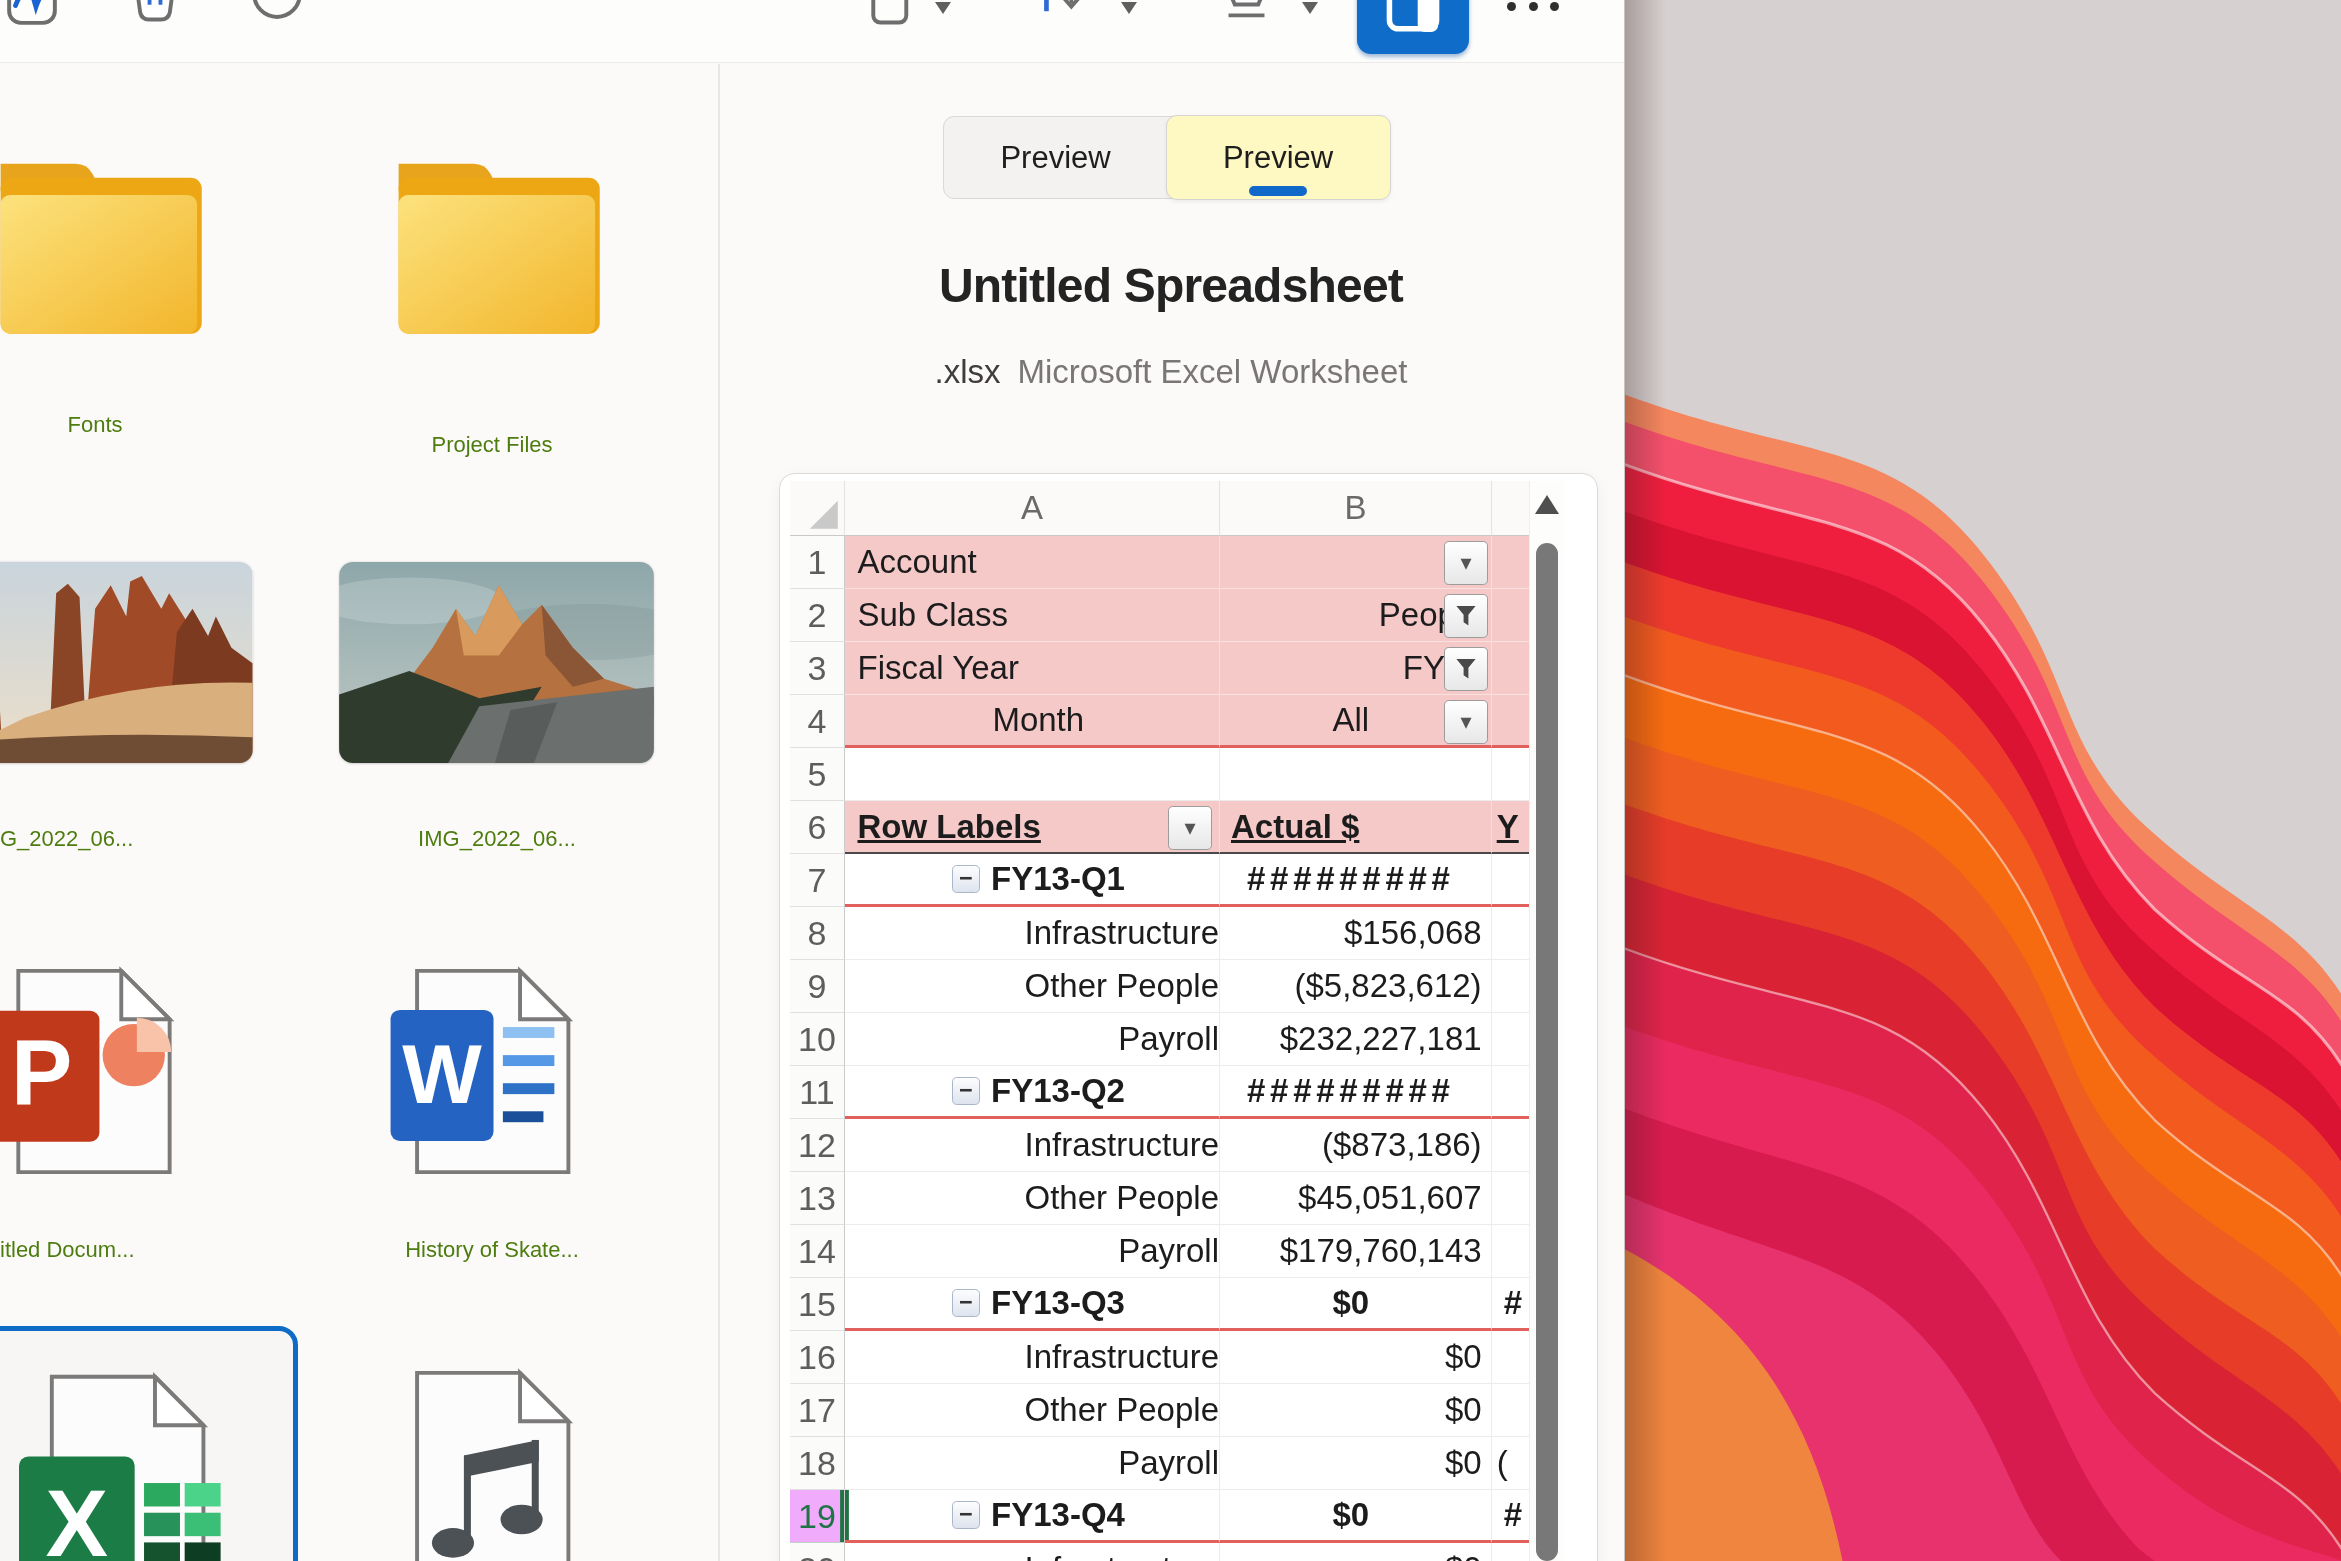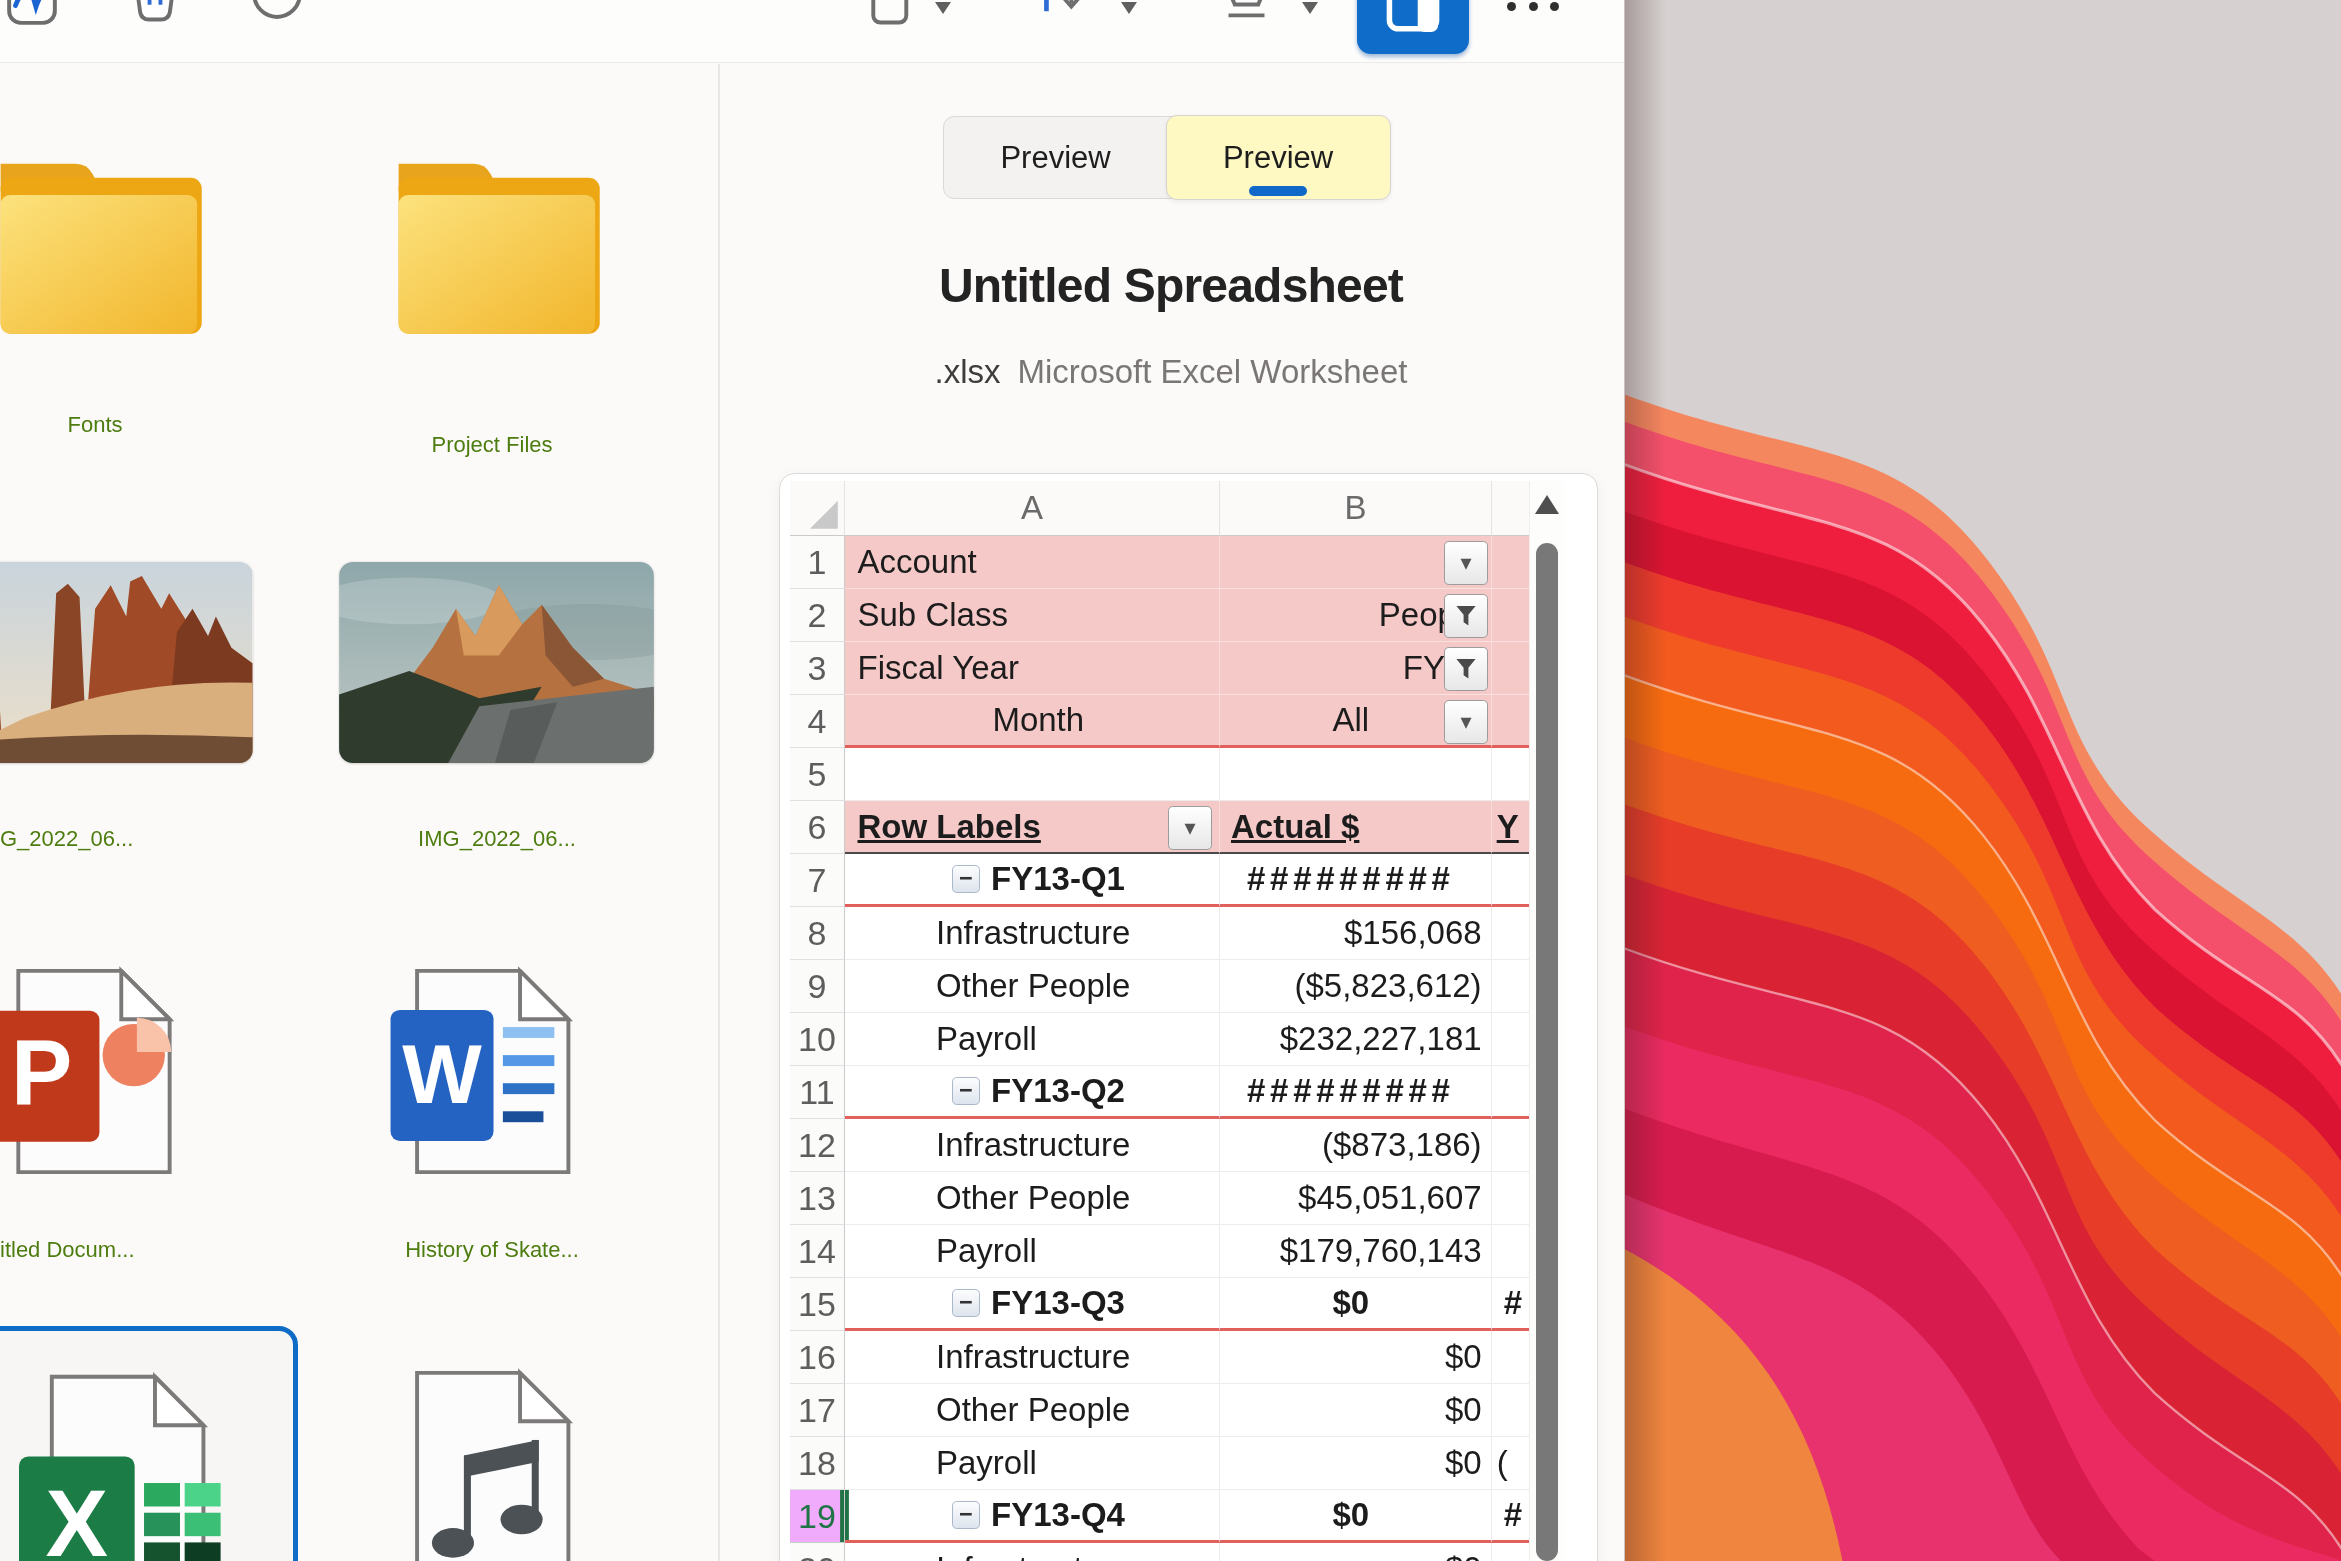--- a/index.html
+++ b/index.html
@@ -55,21 +55,21 @@
   .c.n{width:55px;justify-content:center;font-size:34px;color:#5d5d5d;background:#fbfbfa;
        border-bottom:0.8px solid #e0e0e0;border-right:1.6px solid #cbcbcb;}
   .c.a{width:375px;padding-left:12.5px;border-bottom:0.8px solid #ececec;border-right:0.8px solid #ececec;}
   .c.b{width:272px;justify-content:flex-end;padding-right:9.4px;border-bottom:0.8px solid #ececec;border-right:0.8px solid #ececec;}
   .c.cc{width:37px;padding-left:4.7px;border-bottom:0.8px solid #ececec;}
   .fill .a,.fill .b,.fill .cc{background:#f5c9c8;border-bottom-color:rgba(255,255,255,.45);border-right-color:rgba(255,255,255,.35);}
   .hdr .a,.hdr .b,.hdr .cc{font-weight:700;border-bottom:2.3px solid #4a4a4a !important;text-decoration:underline;}
   .hdr .b{justify-content:flex-start;padding-left:11px;}
   .red .a,.red .b,.red .cc{border-bottom:3.1px solid #e2605c !important;justify-content:center;}
   .grp .a,.grp .b,.grp .cc{font-weight:700;}
-  .ind{padding-left:91px !important;}
+  .ind{padding-left:91px !important;justify-content:flex-end;}
   .hash{letter-spacing:4.7px;}
   .mb{display:inline-flex;width:26.5px;height:26.5px;margin-right:11px;flex:none;align-items:center;justify-content:center;
       border:1.6px solid #a9b7c9;border-radius:4.7px;background:linear-gradient(#fdfdfe,#dde4ee);
       font-size:23.4px;color:#333;line-height:1;}
   .fbtn,.dbtn{position:absolute;top:50%;transform:translateY(-50%);width:44px;height:44px;box-sizing:border-box;
       border:1.6px solid #9c9c9c;border-radius:4.7px;background:linear-gradient(#ffffff,#e7e7e7);
       display:flex;align-items:center;justify-content:center;}
   .fbtn{right:41px;}
   .dbtn{left:378px;}
   .dd{font-size:22px;color:#555;line-height:1;}

